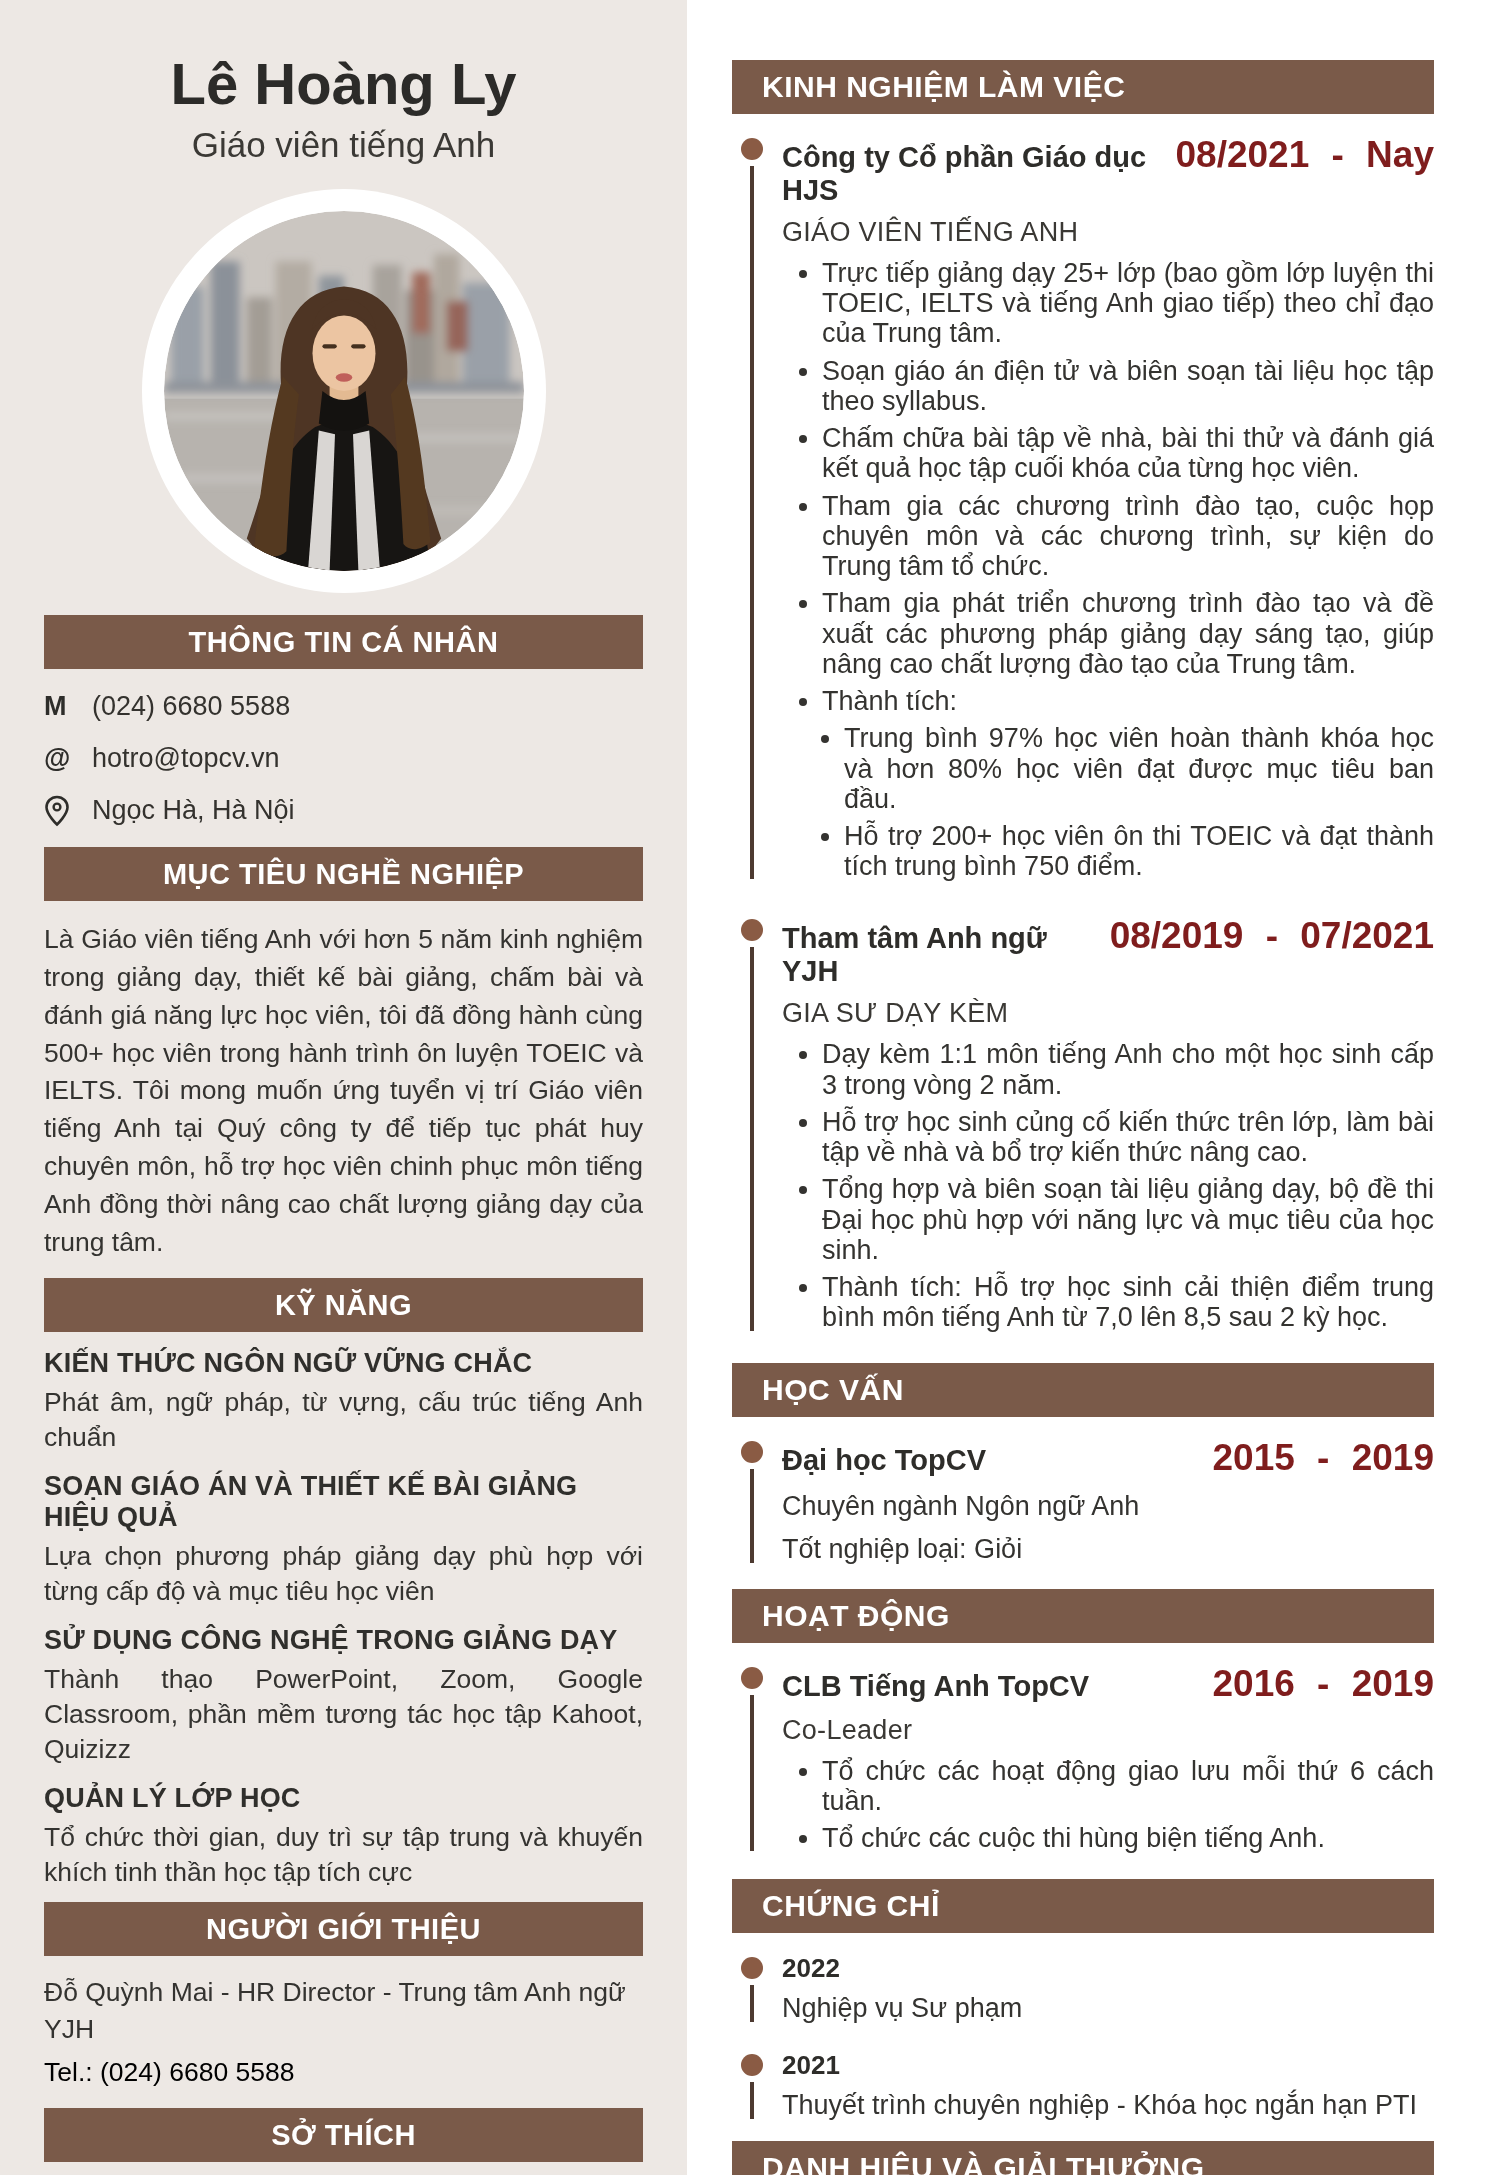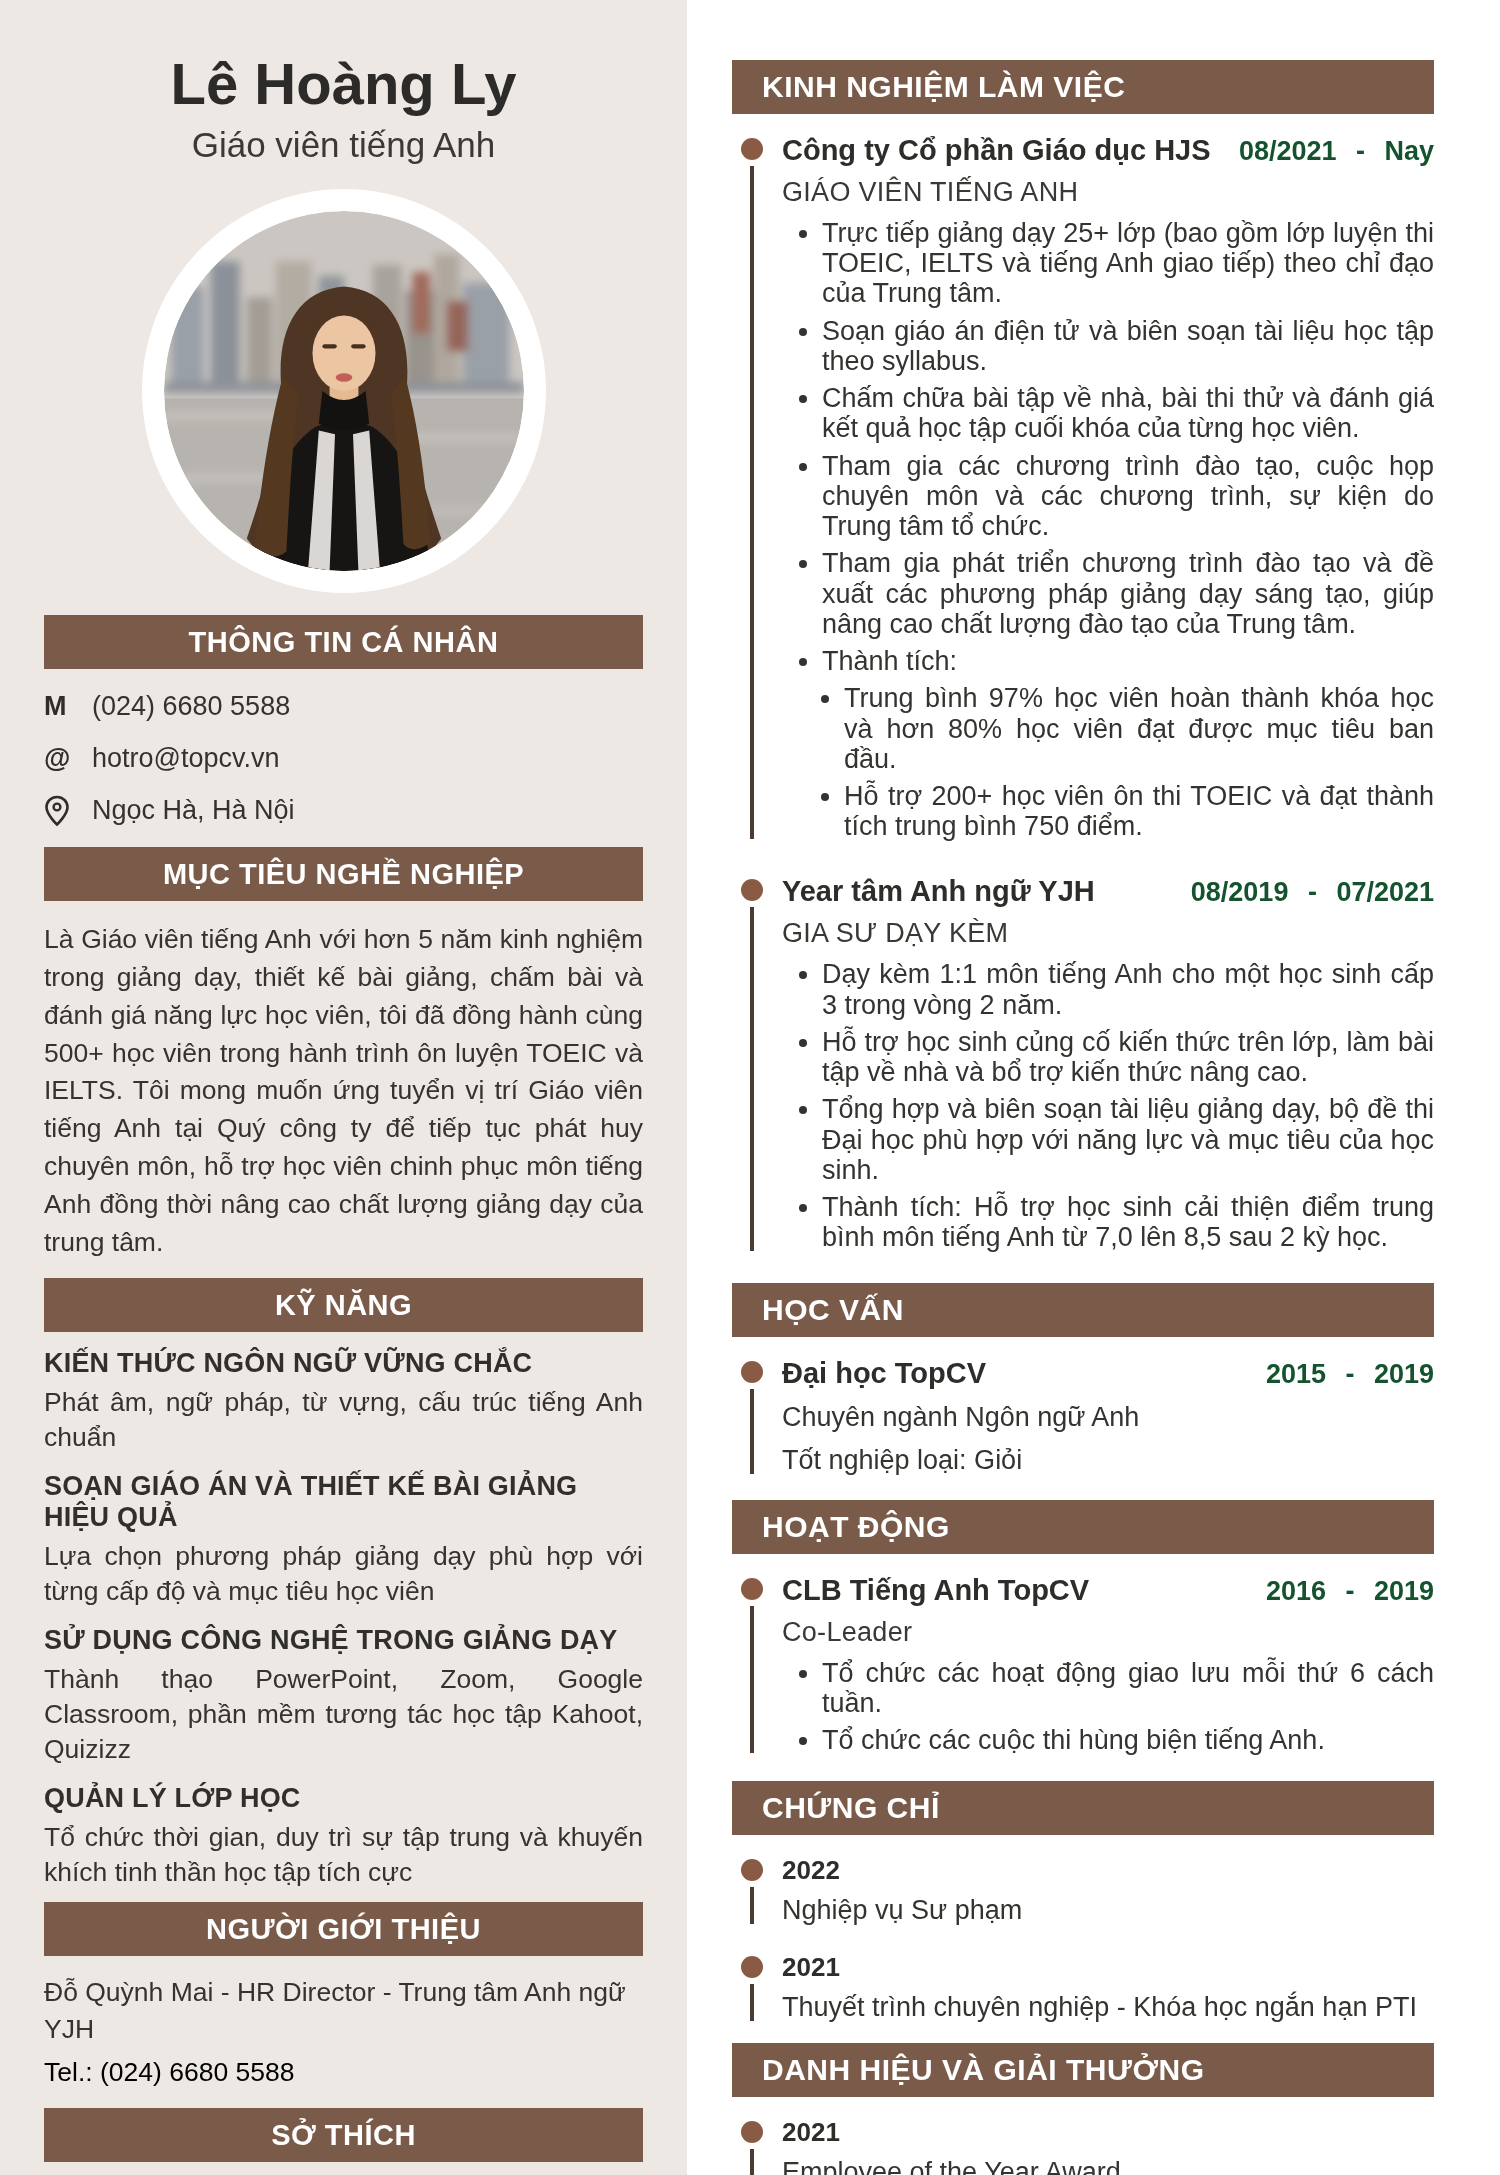--- a/index.html
+++ b/index.html
@@ -30,21 +30,21 @@
   .ref-line2{font-size:26.5px;color:#000000;margin:8px 0 0;}
   
   .main{flex:1;box-sizing:border-box;padding:60px 66px 0 45px;background:#ffffff;}
   .mbar{height:54px;line-height:54px;background:#7A5A49;color:#ffffff;font-weight:700;
         font-size:30px;padding-left:30px;letter-spacing:.5px;margin-bottom:20px;}
   .entry{position:relative;padding-left:50px;}
   .entry .dot{position:absolute;left:9px;top:4px;width:22px;height:22px;border-radius:50%;background:#8A5B44;}
   .entry .tline{position:absolute;left:18px;top:32px;bottom:2px;width:4px;background:#4D3A31;}
   .ehead{display:flex;justify-content:space-between;align-items:baseline;}
   .company{font-weight:700;font-size:29px;color:#2e2d2a;}
-  .dates{font-weight:700;font-size:27px;color:#14532d;word-spacing:12px;white-space:nowrap;padding-left:20px;}
+  .dates{font-weight:700;font-size:37px;color:#7f1d1d;word-spacing:12px;white-space:nowrap;padding-left:20px;}
   .role{font-size:27px;color:#3a3834;margin-top:10px;letter-spacing:.3px;}
   ul.bl{list-style:disc;margin:10px 0 0;padding-left:40px;}
   ul.bl li{font-size:27px;line-height:1.12;text-align:justify;color:#343330;margin-bottom:7px;}
   ul.sub{list-style:disc;margin:7px 0 0;padding-left:62px;}
   ul.sub li{font-size:27px;line-height:1.12;text-align:justify;color:#343330;margin-bottom:7px;}
   .mb-exp1{margin-bottom:34px;} .mb-exp2{margin-bottom:30px;}
   .mb-edu{margin-bottom:24px;} .mb-act{margin-bottom:26px;}
   .mb-cert1{margin-bottom:26px;} .mb-cert2{margin-bottom:20px;}
   .edu-line{font-size:27px;color:#343330;margin-top:12px;}
   .year{font-weight:700;font-size:26px;color:#2e2d2a;}
@@ -195,21 +195,21 @@
         <ul class="sub">
           <li>Trung bình 97% học viên hoàn thành khóa học và hơn 80% học viên đạt được mục tiêu ban đầu.</li>
           <li>Hỗ trợ 200+ học viên ôn thi TOEIC và đạt thành tích trung bình 750 điểm.</li>
         </ul>
       </div>
 
       <div class="entry mb-exp2">
         <span class="dot"></span>
         <span class="tline"></span>
         <div class="ehead">
-          <span class="company">Year tâm Anh ngữ YJH</span>
+          <span class="company">Tham tâm Anh ngữ YJH</span>
           <span class="dates">08/2019 - 07/2021</span>
         </div>
         <div class="role">GIA SƯ DẠY KÈM</div>
         <ul class="bl">
           <li>Dạy kèm 1:1 môn tiếng Anh cho một học sinh cấp 3 trong vòng 2 năm.</li>
           <li>Hỗ trợ học sinh củng cố kiến thức trên lớp, làm bài tập về nhà và bổ trợ kiến thức nâng cao.</li>
           <li>Tổng hợp và biên soạn tài liệu giảng dạy, bộ đề thi Đại học phù hợp với năng lực và mục tiêu của học sinh.</li>
           <li>Thành tích: Hỗ trợ học sinh cải thiện điểm trung bình môn tiếng Anh từ 7,0 lên 8,5 sau 2 kỳ học.</li>
         </ul>
       </div>

